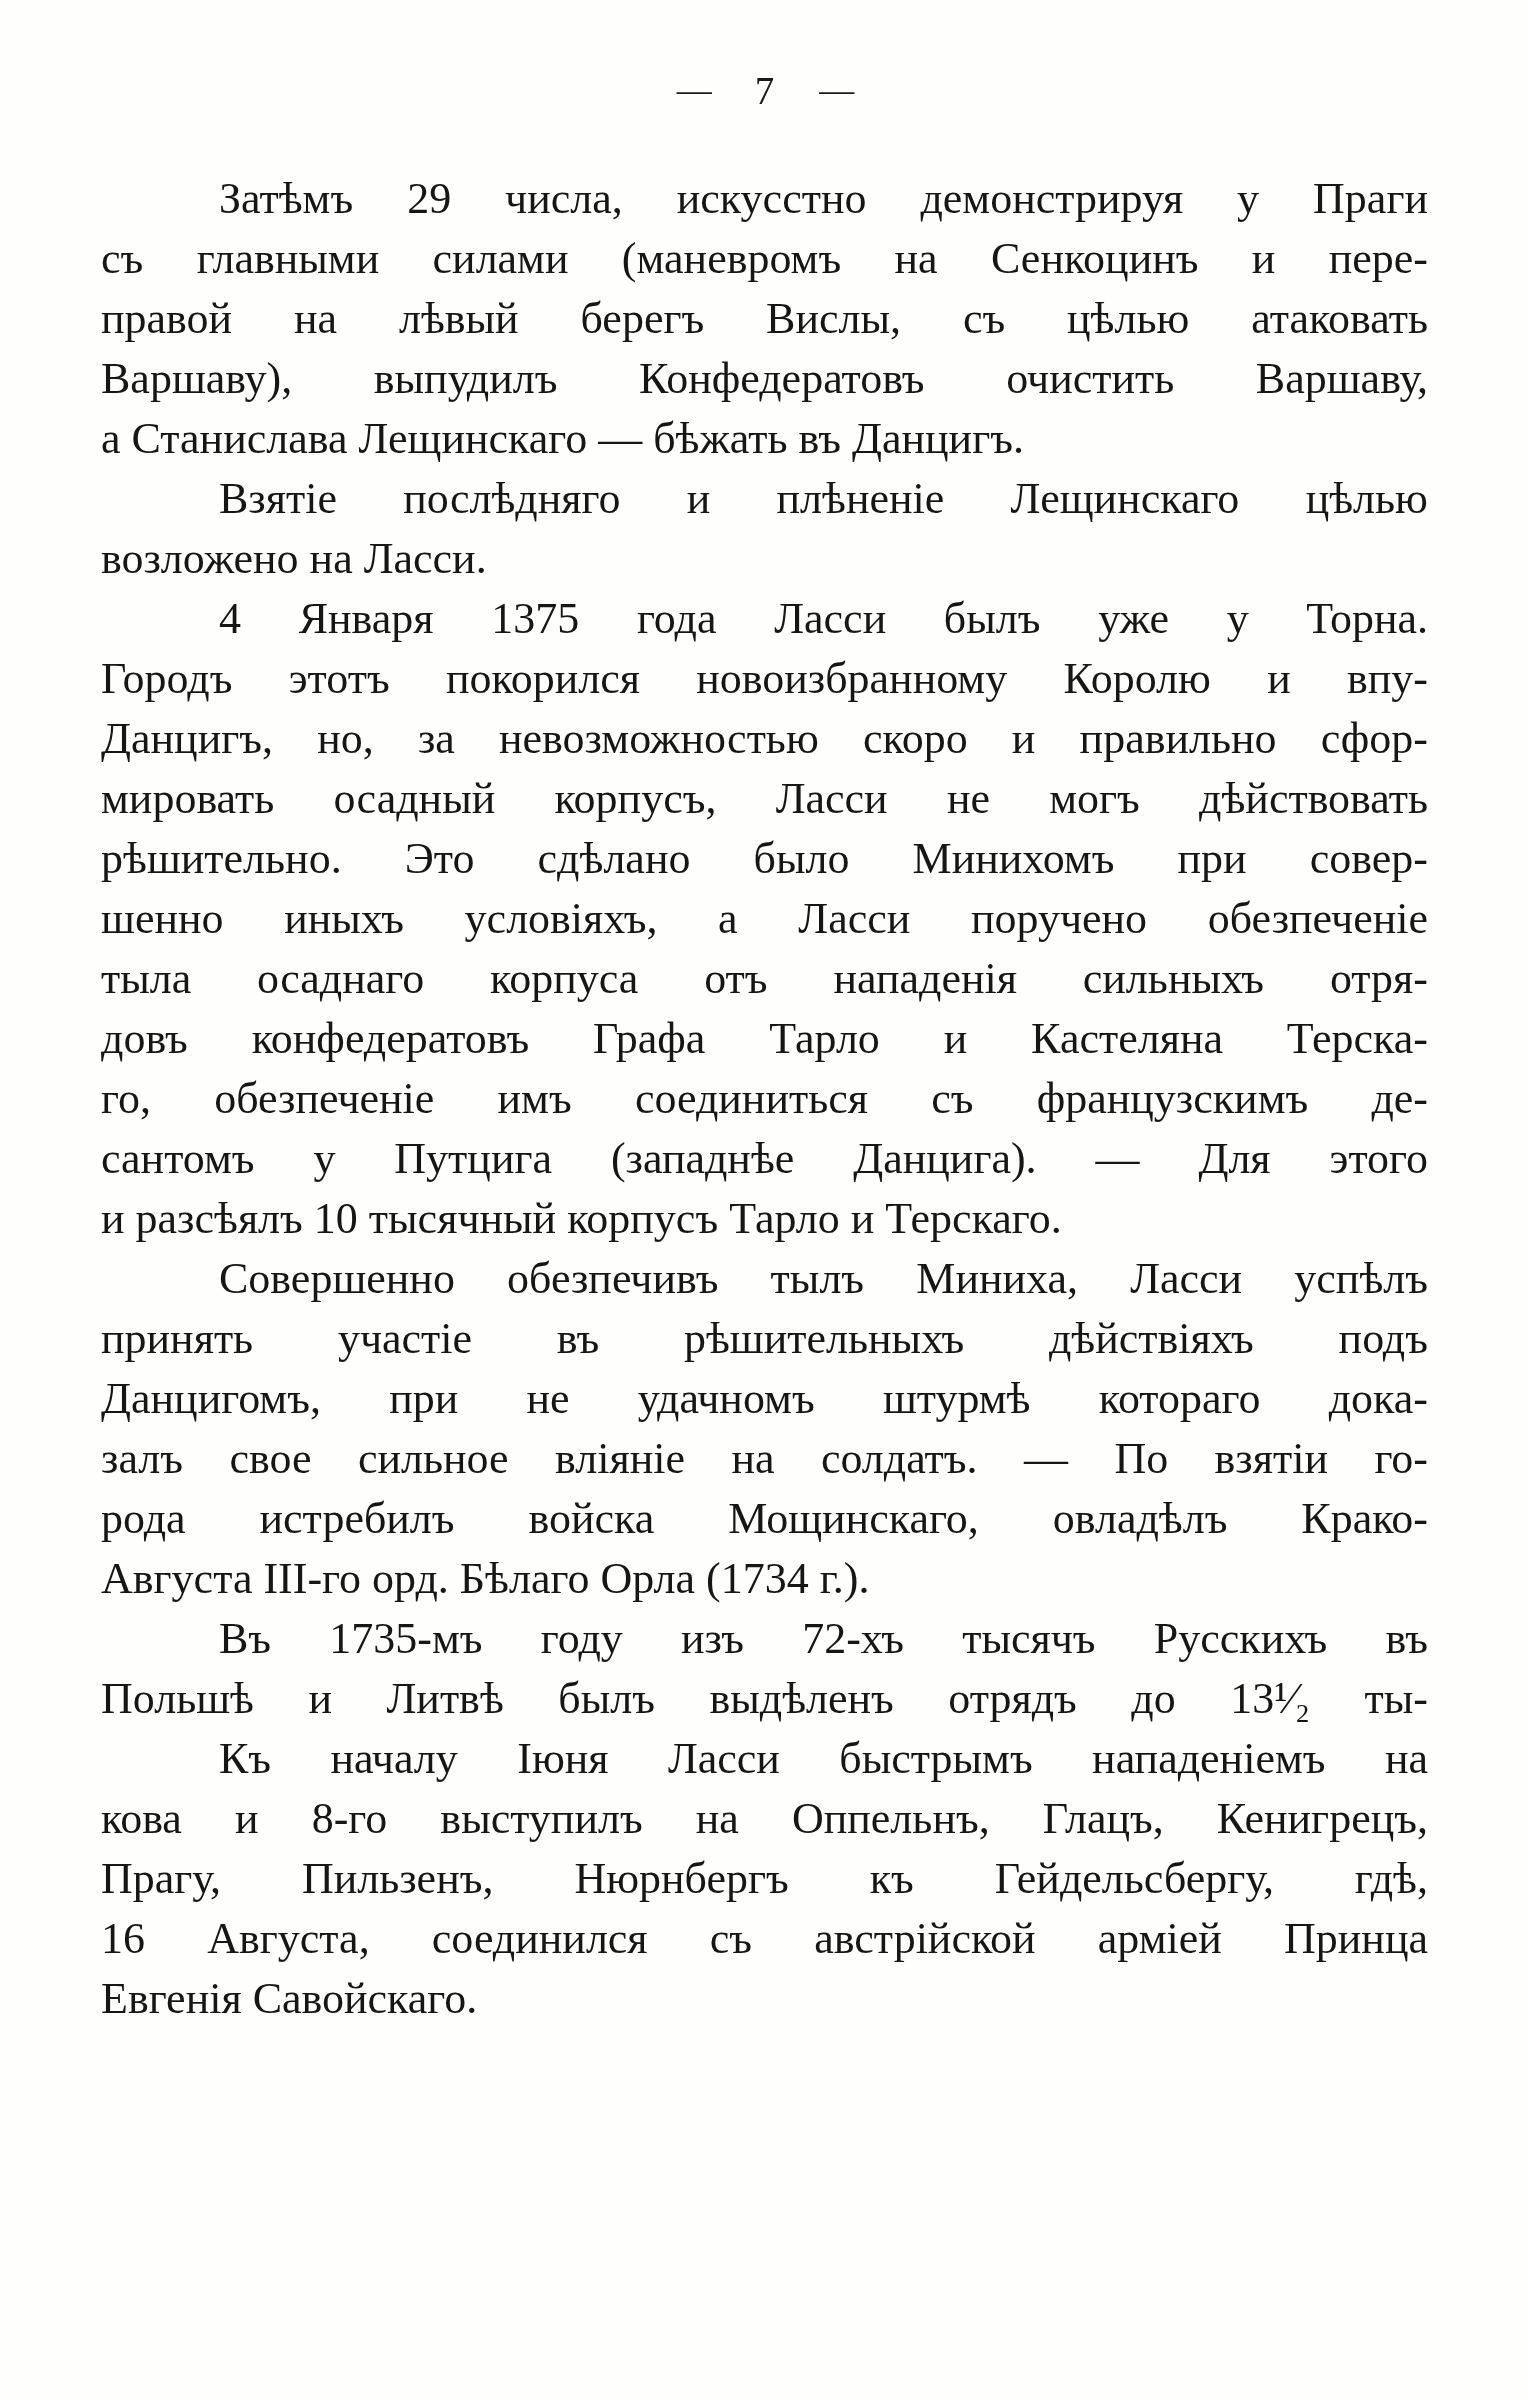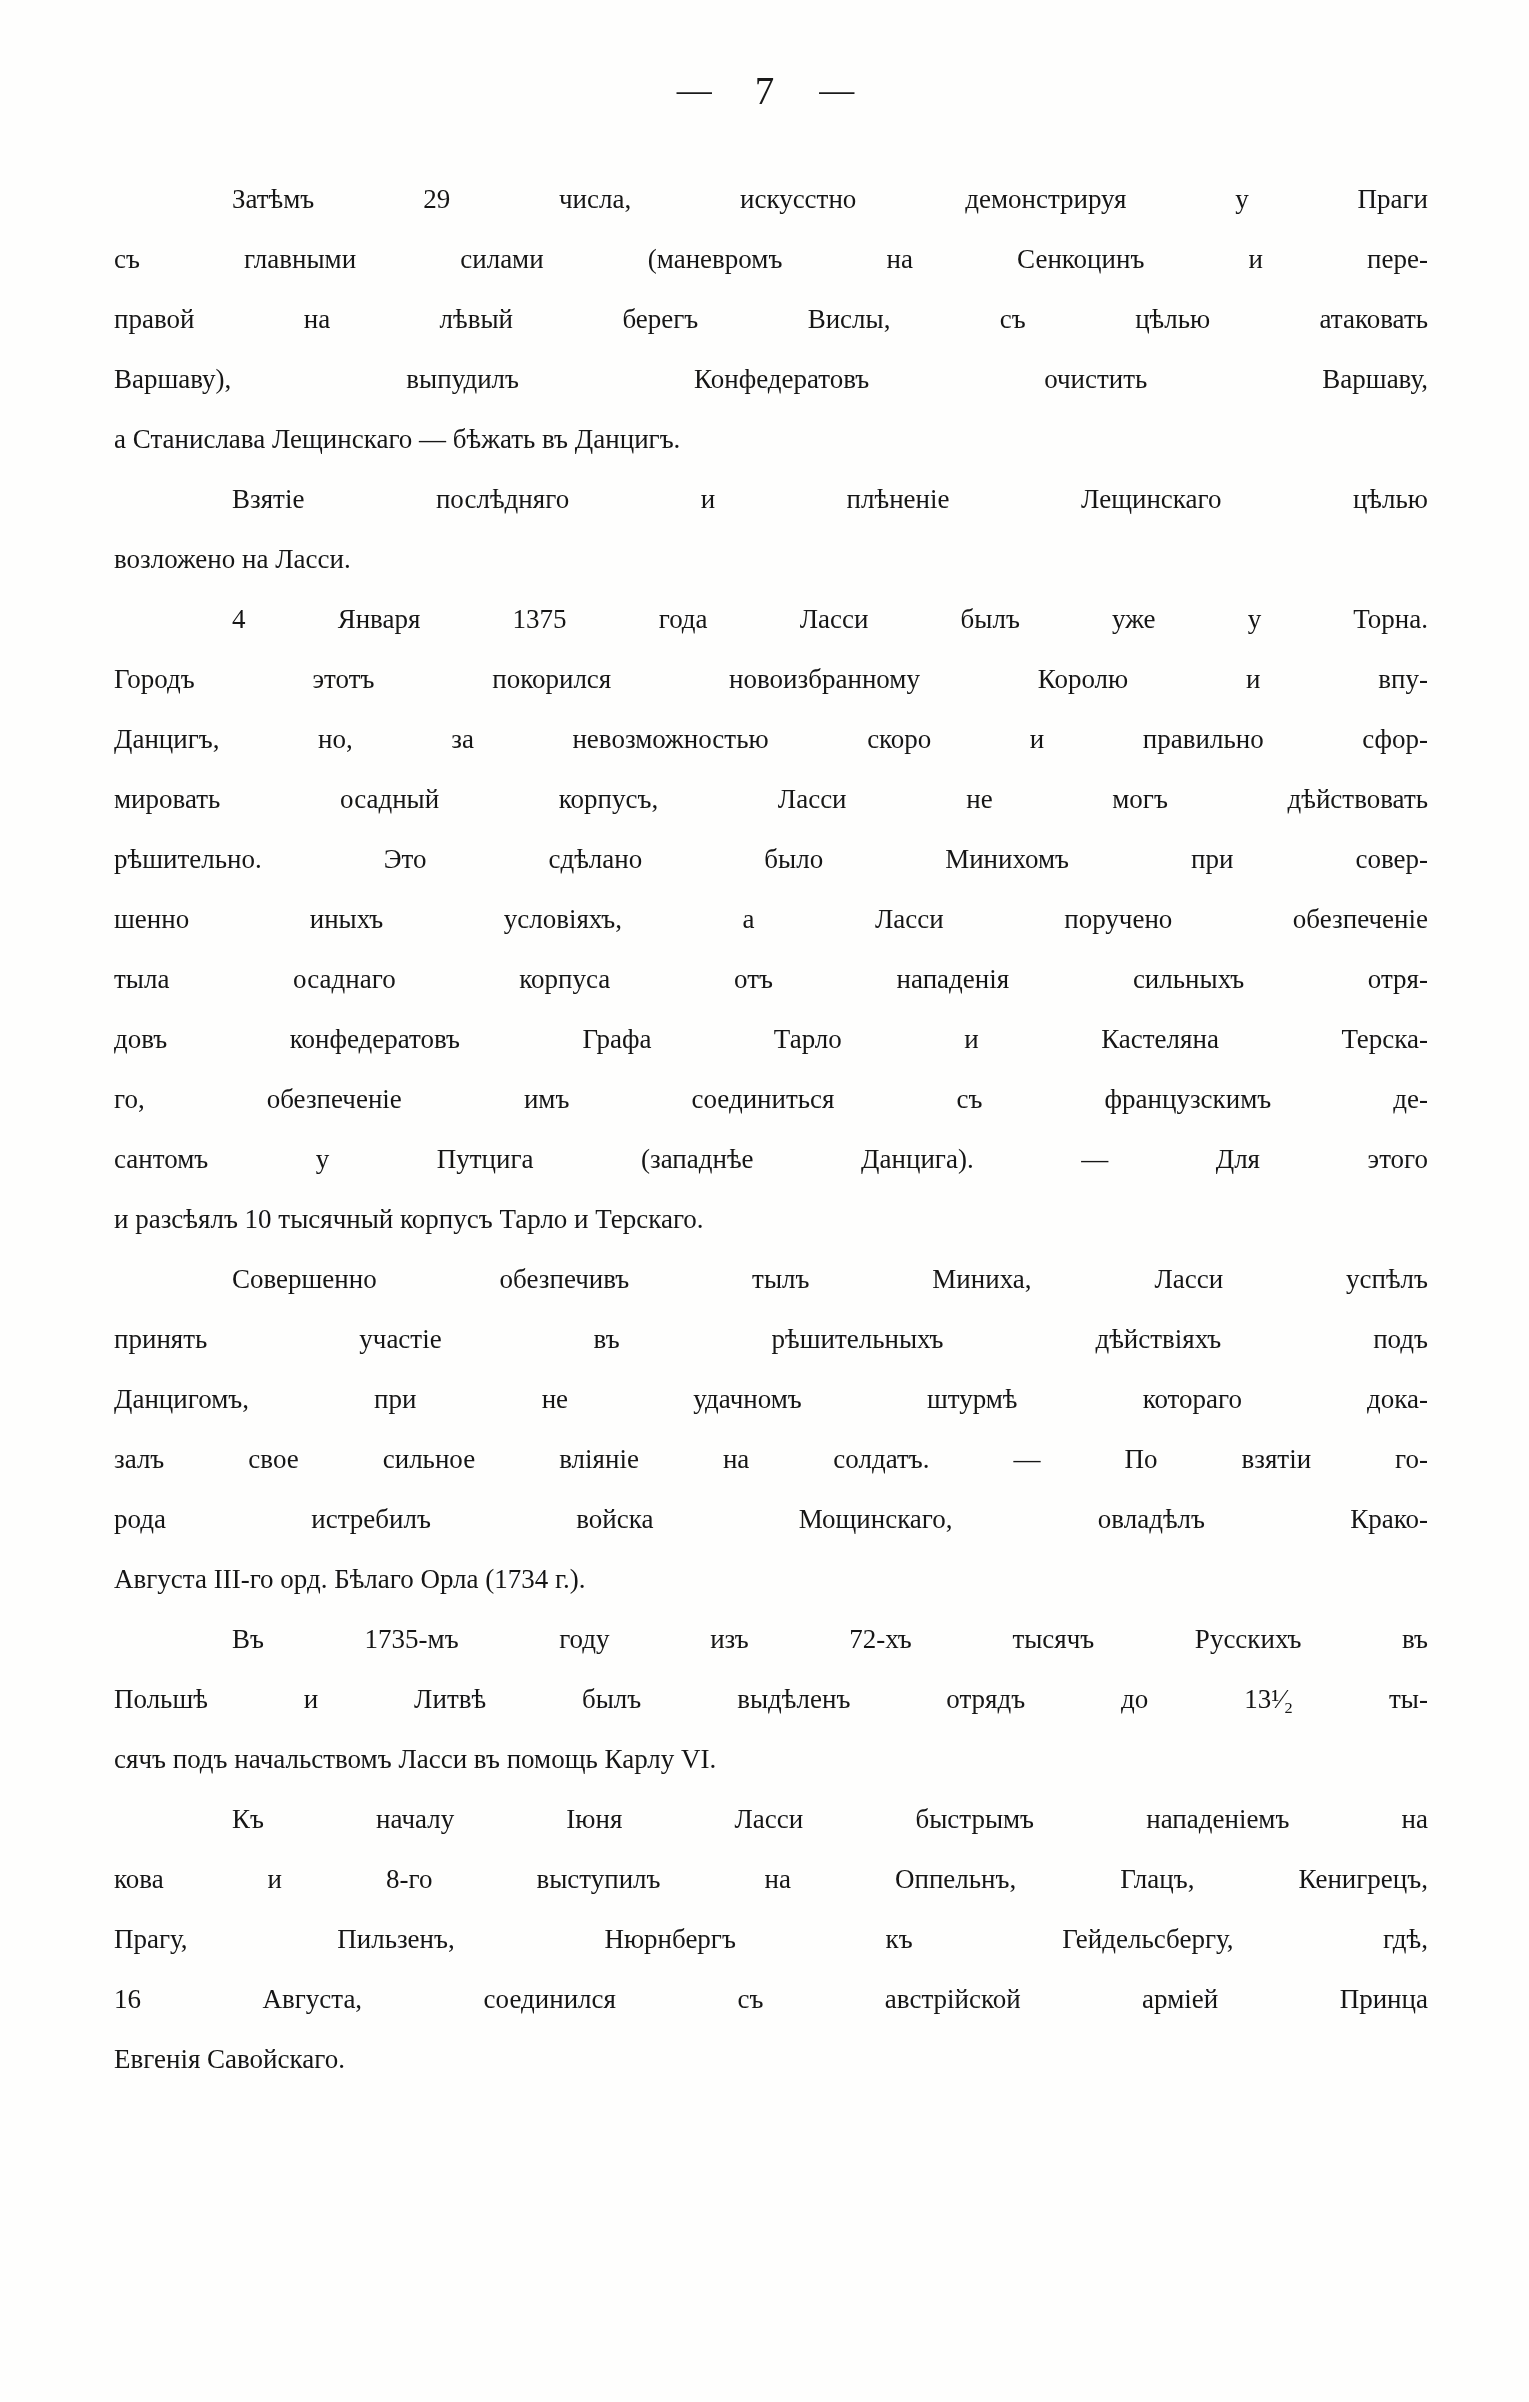--- a/index.html
+++ b/index.html
@@ -32,27 +32,26 @@
     color: #1a1a1a;
   }
   .pagenum .dash {
     letter-spacing: -2px;
     font-size: 35px;
   }
   .text-body {
     margin: 57px 101px 0 101px;
   }
   .line {
-    font-size: 27px;
+    font-size: 44px;
     line-height: 60px;
     text-align: justify;
     text-align-last: justify;
     white-space: normal;
     color: #161616;
-    margin-left: 13px;
   }
   .line.first {
     text-indent: 118px;
   }
   .line.last {
     text-align-last: left;
   }
 </style>
 </head>
 <body>
@@ -83,21 +82,20 @@
       <div class="line">сантомъ у Путцига (западнѣе Данцига). — Для этого</div>
       <div class="line last">и разсѣялъ 10 тысячный корпусъ Тарло и Терскаго.</div>
       <div class="line first">Совершенно обезпечивъ тылъ Миниха, Ласси успѣлъ</div>
       <div class="line">принять участіе въ рѣшительныхъ дѣйствіяхъ подъ</div>
       <div class="line">Данцигомъ, при не удачномъ штурмѣ котораго дока-</div>
       <div class="line">залъ свое сильное вліяніе на солдатъ. — По взятіи го-</div>
       <div class="line">рода истребилъ войска Мощинскаго, овладѣлъ Крако-</div>
       <div class="line last">Августа III-го орд. Бѣлаго Орла (1734 г.).</div>
       <div class="line first">Въ 1735-мъ году изъ 72-хъ тысячъ Русскихъ въ</div>
       <div class="line">Польшѣ и Литвѣ былъ выдѣленъ отрядъ до 13¹⁄₂ ты-</div>
-      <div class="line last">сячъ подъ начальствомъ Ласси въ помощь Карлу VI.</div>
       <div class="line first">Къ началу Іюня Ласси быстрымъ нападеніемъ на</div>
       <div class="line">кова и 8-го выступилъ на Оппельнъ, Глацъ, Кенигрецъ,</div>
       <div class="line">Прагу, Пильзенъ, Нюрнбергъ къ Гейдельсбергу, гдѣ,</div>
       <div class="line">16 Августа, соединился съ австрійской арміей Принца</div>
       <div class="line last">Евгенія Савойскаго.</div>
     </div>
 </div>
 
 
 </body></html>

